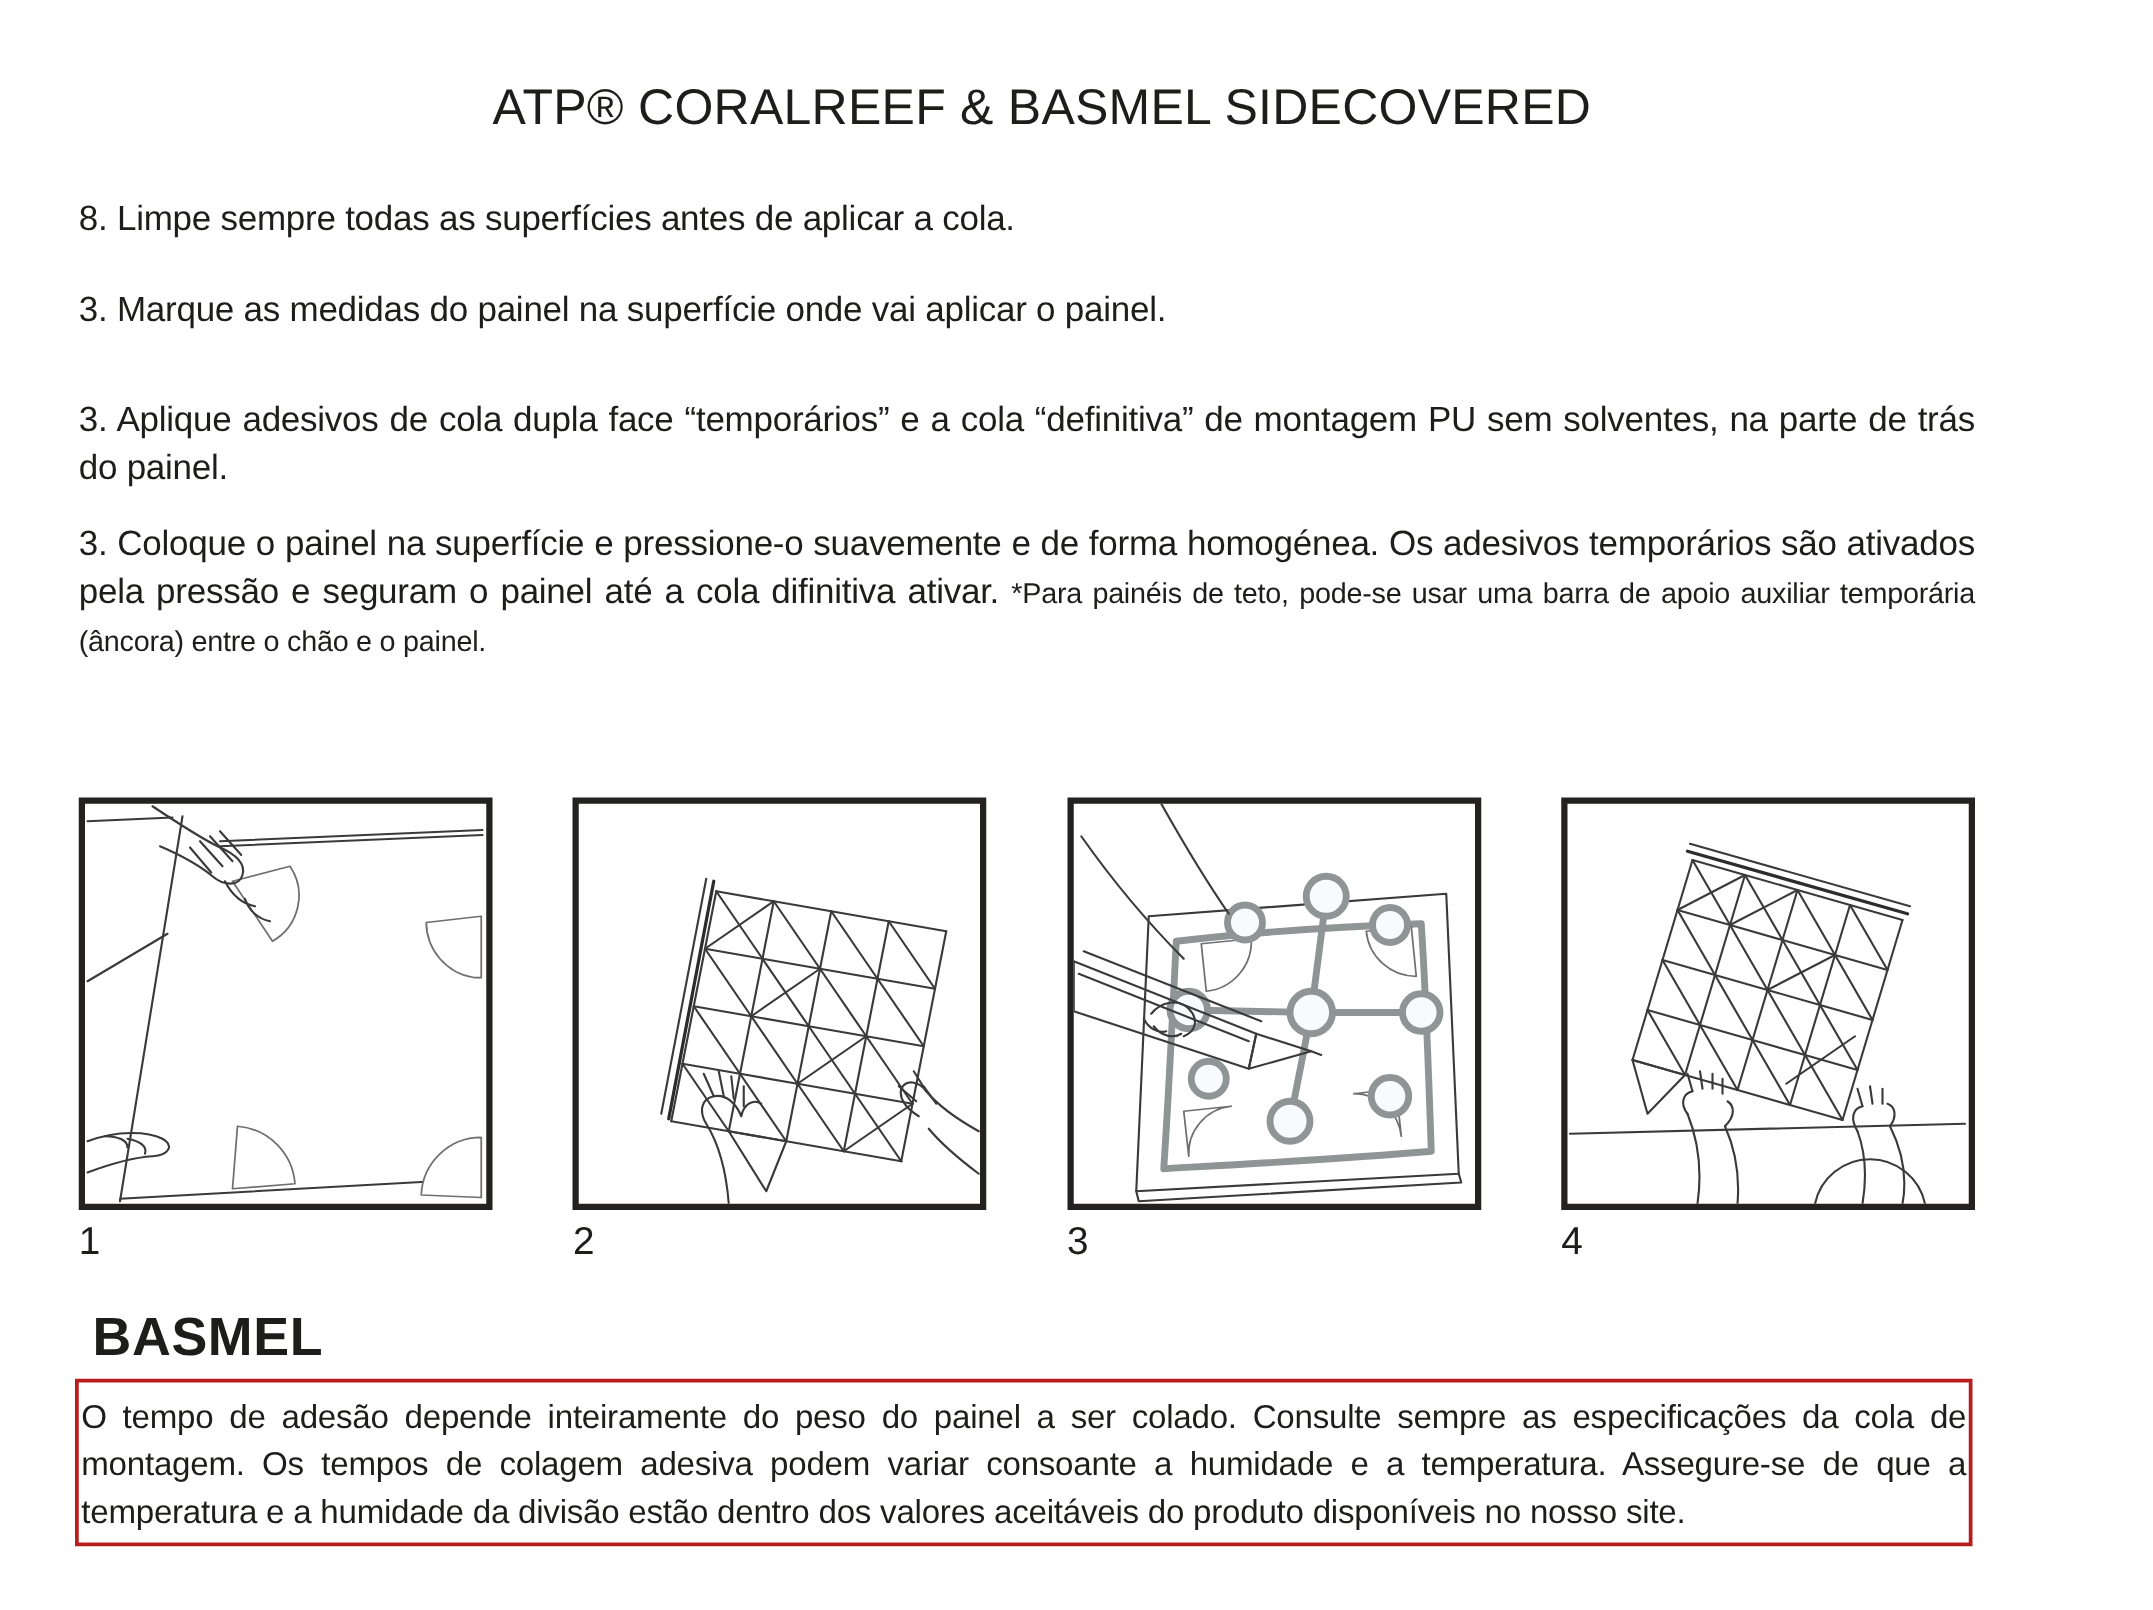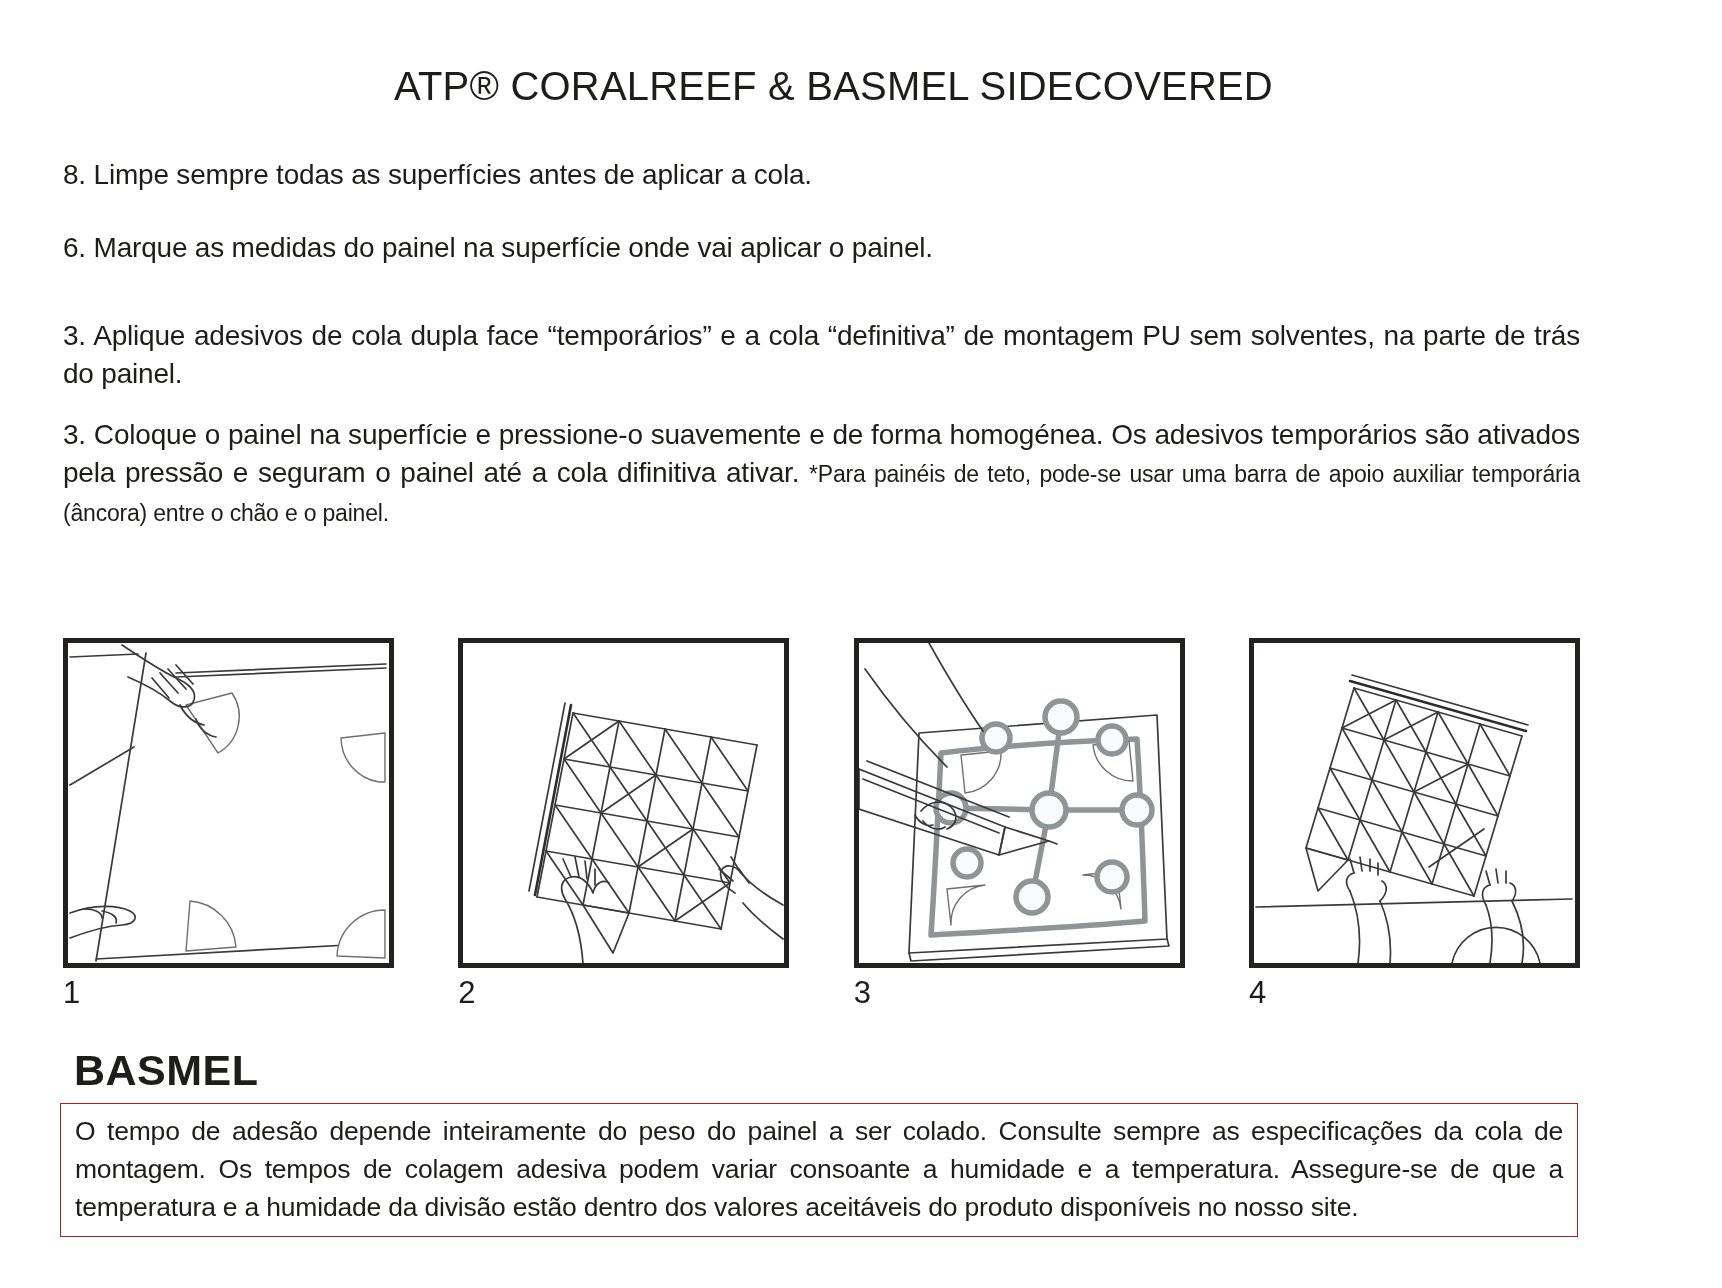--- a/index.html
+++ b/index.html
@@ -38,41 +38,41 @@
   .figbox svg{display:block;}
   .fignum{
     font-size:31px;line-height:31px;margin-top:9px;text-align:left;
   }
   .aviso{
     position:absolute;left:74px;top:1046px;margin:0;
     font-size:43px;font-weight:700;letter-spacing:0.5px;
   }
   .warnbox{
     position:absolute;left:60px;top:1103px;width:1518px;height:134px;
-    box-sizing:border-box;border:1px solid #b91c1c;
-    padding:8px 14px;
+    box-sizing:border-box;border:3px solid #b91c1c;
+    padding:8px 2px;
   }
   .warnbox p{
     margin:0;font-size:26.5px;line-height:38px;text-align:justify;letter-spacing:-0.2px;
   }
   .art{stroke:#3a3a3a;stroke-width:1.7;fill:none;stroke-linecap:round;stroke-linejoin:round;}
   .art-thick{stroke:#2c2c2c;stroke-width:2.6;fill:none;stroke-linecap:round;stroke-linejoin:round;}
   .glue{stroke:#8f9595;stroke-width:5.5;fill:none;stroke-linecap:round;stroke-linejoin:round;}
   .gluedot{stroke:#8f9595;stroke-width:5.5;fill:#f7fbfb;}
   .pad{stroke:#6f6f6f;stroke-width:1.4;fill:#ffffff;}
 </style>
 </head>
 <body>
 
 <div>
 
   <h1 class="title">ATP® CORALREEF &amp; BASMEL SIDECOVERED</h1>
 
   <p class="instr p1">8. Limpe sempre todas as superfícies antes de aplicar a cola.</p>
-  <p class="instr p2">6. Marque as medidas do painel na superfície onde vai aplicar o painel.</p>
+  <p class="instr p2">3. Marque as medidas do painel na superfície onde vai aplicar o painel.</p>
   <p class="instr p3">3. Aplique adesivos de cola dupla face “temporários” e a cola “definitiva” de montagem PU sem solventes, na parte de trás do painel.</p>
   <p class="instr p4"><span>3. Coloque o painel na superfície e pressione-o suavemente e de forma homogénea. Os adesivos temporários são ativados pela pressão e seguram o painel até a cola difinitiva ativar.</span> <span class="note">*Para painéis de teto, pode-se usar uma barra de apoio auxiliar temporária (âncora) entre o chão e o painel.</span></p>
 
   <div class="figures">
 
     <figure class="fig">
       <div class="figbox">
         <svg width="321" height="320" viewBox="0 0 321 320">
           <g class="art">
             <path d="M2 14 L70 11"></path>

